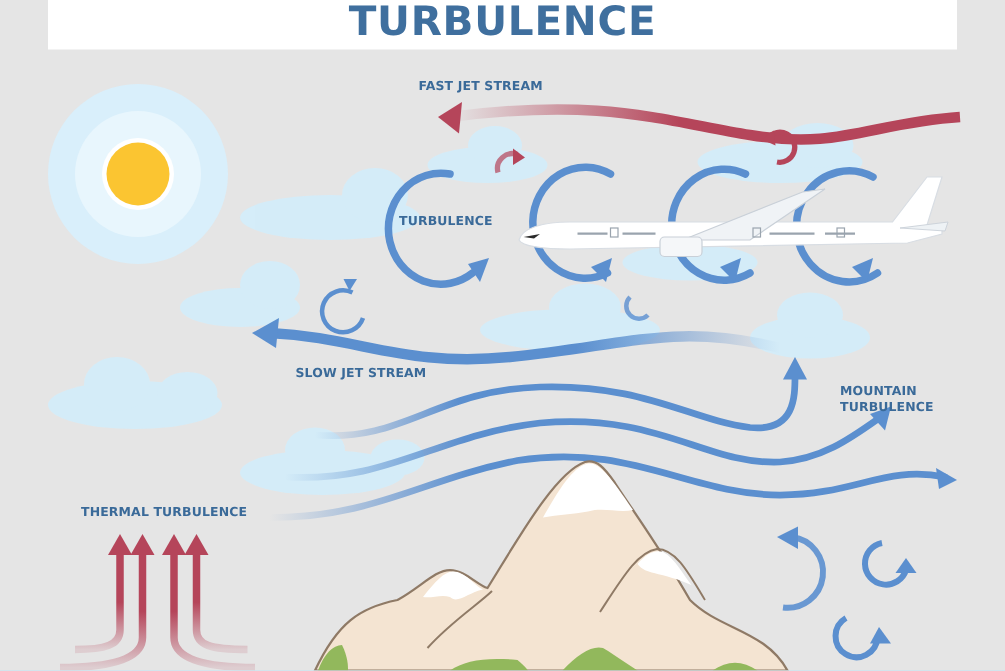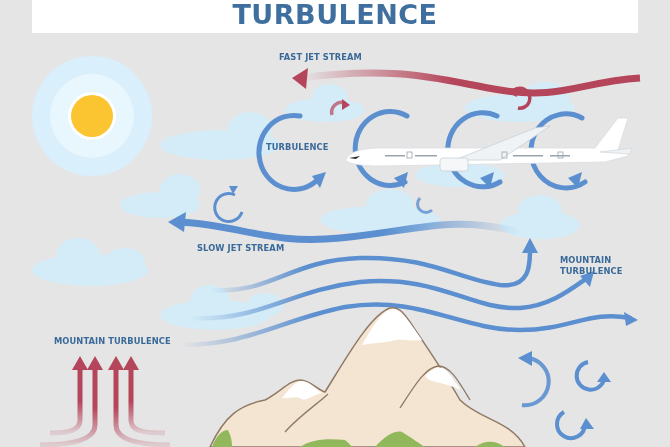--- a/index.html
+++ b/index.html
@@ -173,15 +173,15 @@
     <span id="title-text">TURBULENCE</span>
   </div>
 
   <div class="lbl" style="left:279px; top:52px;">FAST JET STREAM</div>
   <div class="lbl" style="left:266px; top:142px;">TURBULENCE</div>
   <div class="lbl" style="left:152px; top:243px;margin-left:45px;">SLOW JET STREAM</div>
   <div class="lbl" style="left:560px; top:255px;">
     <div>MOUNTAIN</div>
     <div>TURBULENCE</div>
   </div>
-  <div class="lbl" style="left:54px; top:336px;">MOUNTAIN TURBULENCE</div>
+  <div class="lbl" style="left:54px; top:336px;">THERMAL TURBULENCE</div>
 
 </div>
 
 </body></html>

